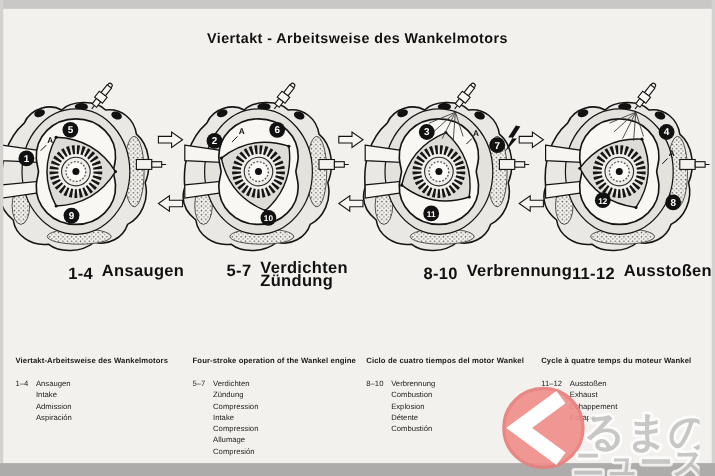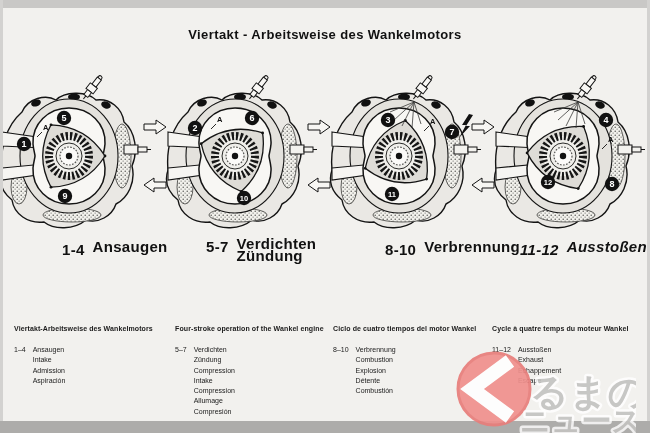--- a/index.html
+++ b/index.html
@@ -22,21 +22,21 @@
 
   .diagram{position:absolute;top:74px;width:176px;height:155px;}
   .diagram svg{display:block;}
 
   .caption{position:absolute;display:flex;gap:8px;font-size:15px;font-weight:bold;letter-spacing:.3px;color:#111;}
   .caption .range{white-space:nowrap;}
   .caption .lines{display:flex;flex-direction:column;line-height:11.5px;}
   .cap-0{left:62px;top:241px;}
   .cap-1{left:206px;top:238px;justify-content:space-between;}
   .cap-2{left:357px;top:241px;margin-left:28px;}
-  .cap-3{left:520px;top:241px;font-style:italic;}
+  .cap-3{left:520px;top:241px;}
 
   .tcol{position:absolute;top:325px;width:158px;font-size:7px;color:#1a1a1a;}
   .tcol-0{left:14px;}.tcol-1{left:175px;}.tcol-2{left:333px;}.tcol-3{left:492px;}
   .tcol .hdr{font-weight:bold;font-size:7px;letter-spacing:.1px;white-space:nowrap;}
   .tcol .body{display:flex;gap:7px;margin-top:13px;}
   .tcol .rng{white-space:nowrap;line-height:10.3px;}
   .tcol .terms{display:flex;flex-direction:column;line-height:10.3px;}
 
   .watermark{position:absolute;left:456px;top:333px;width:180px;height:100px;z-index:6;pointer-events:none;}
 </style>

